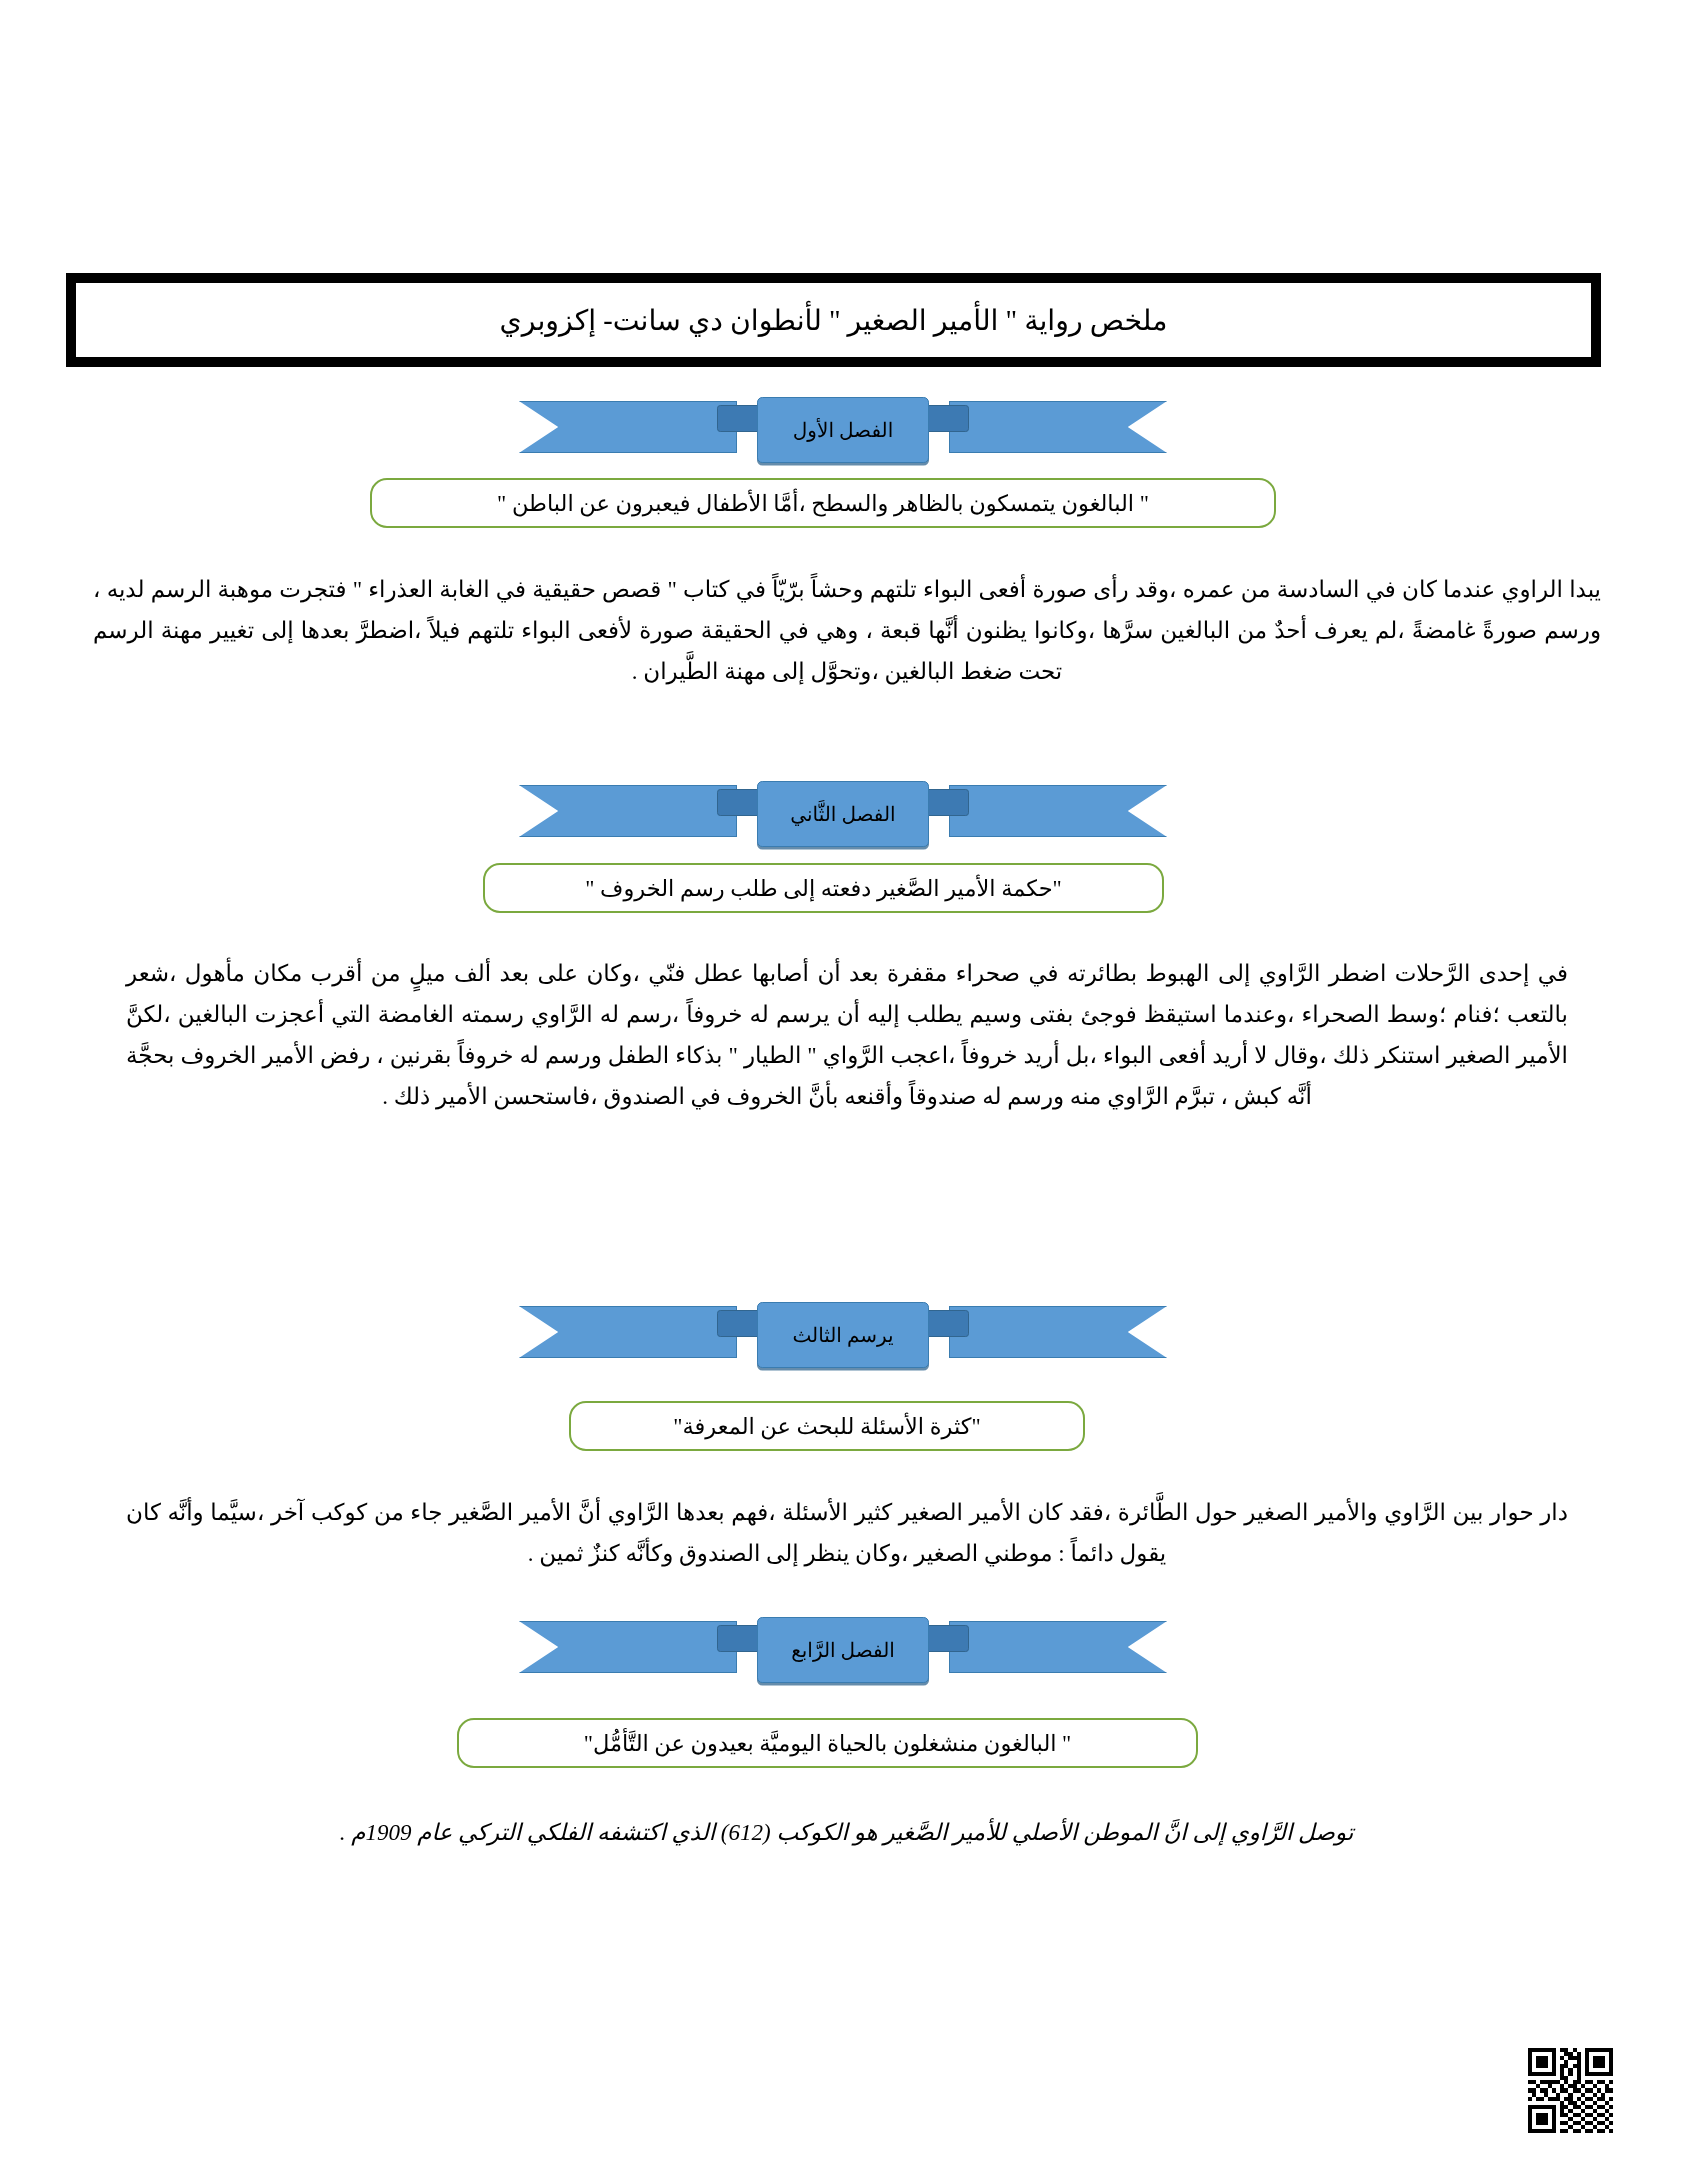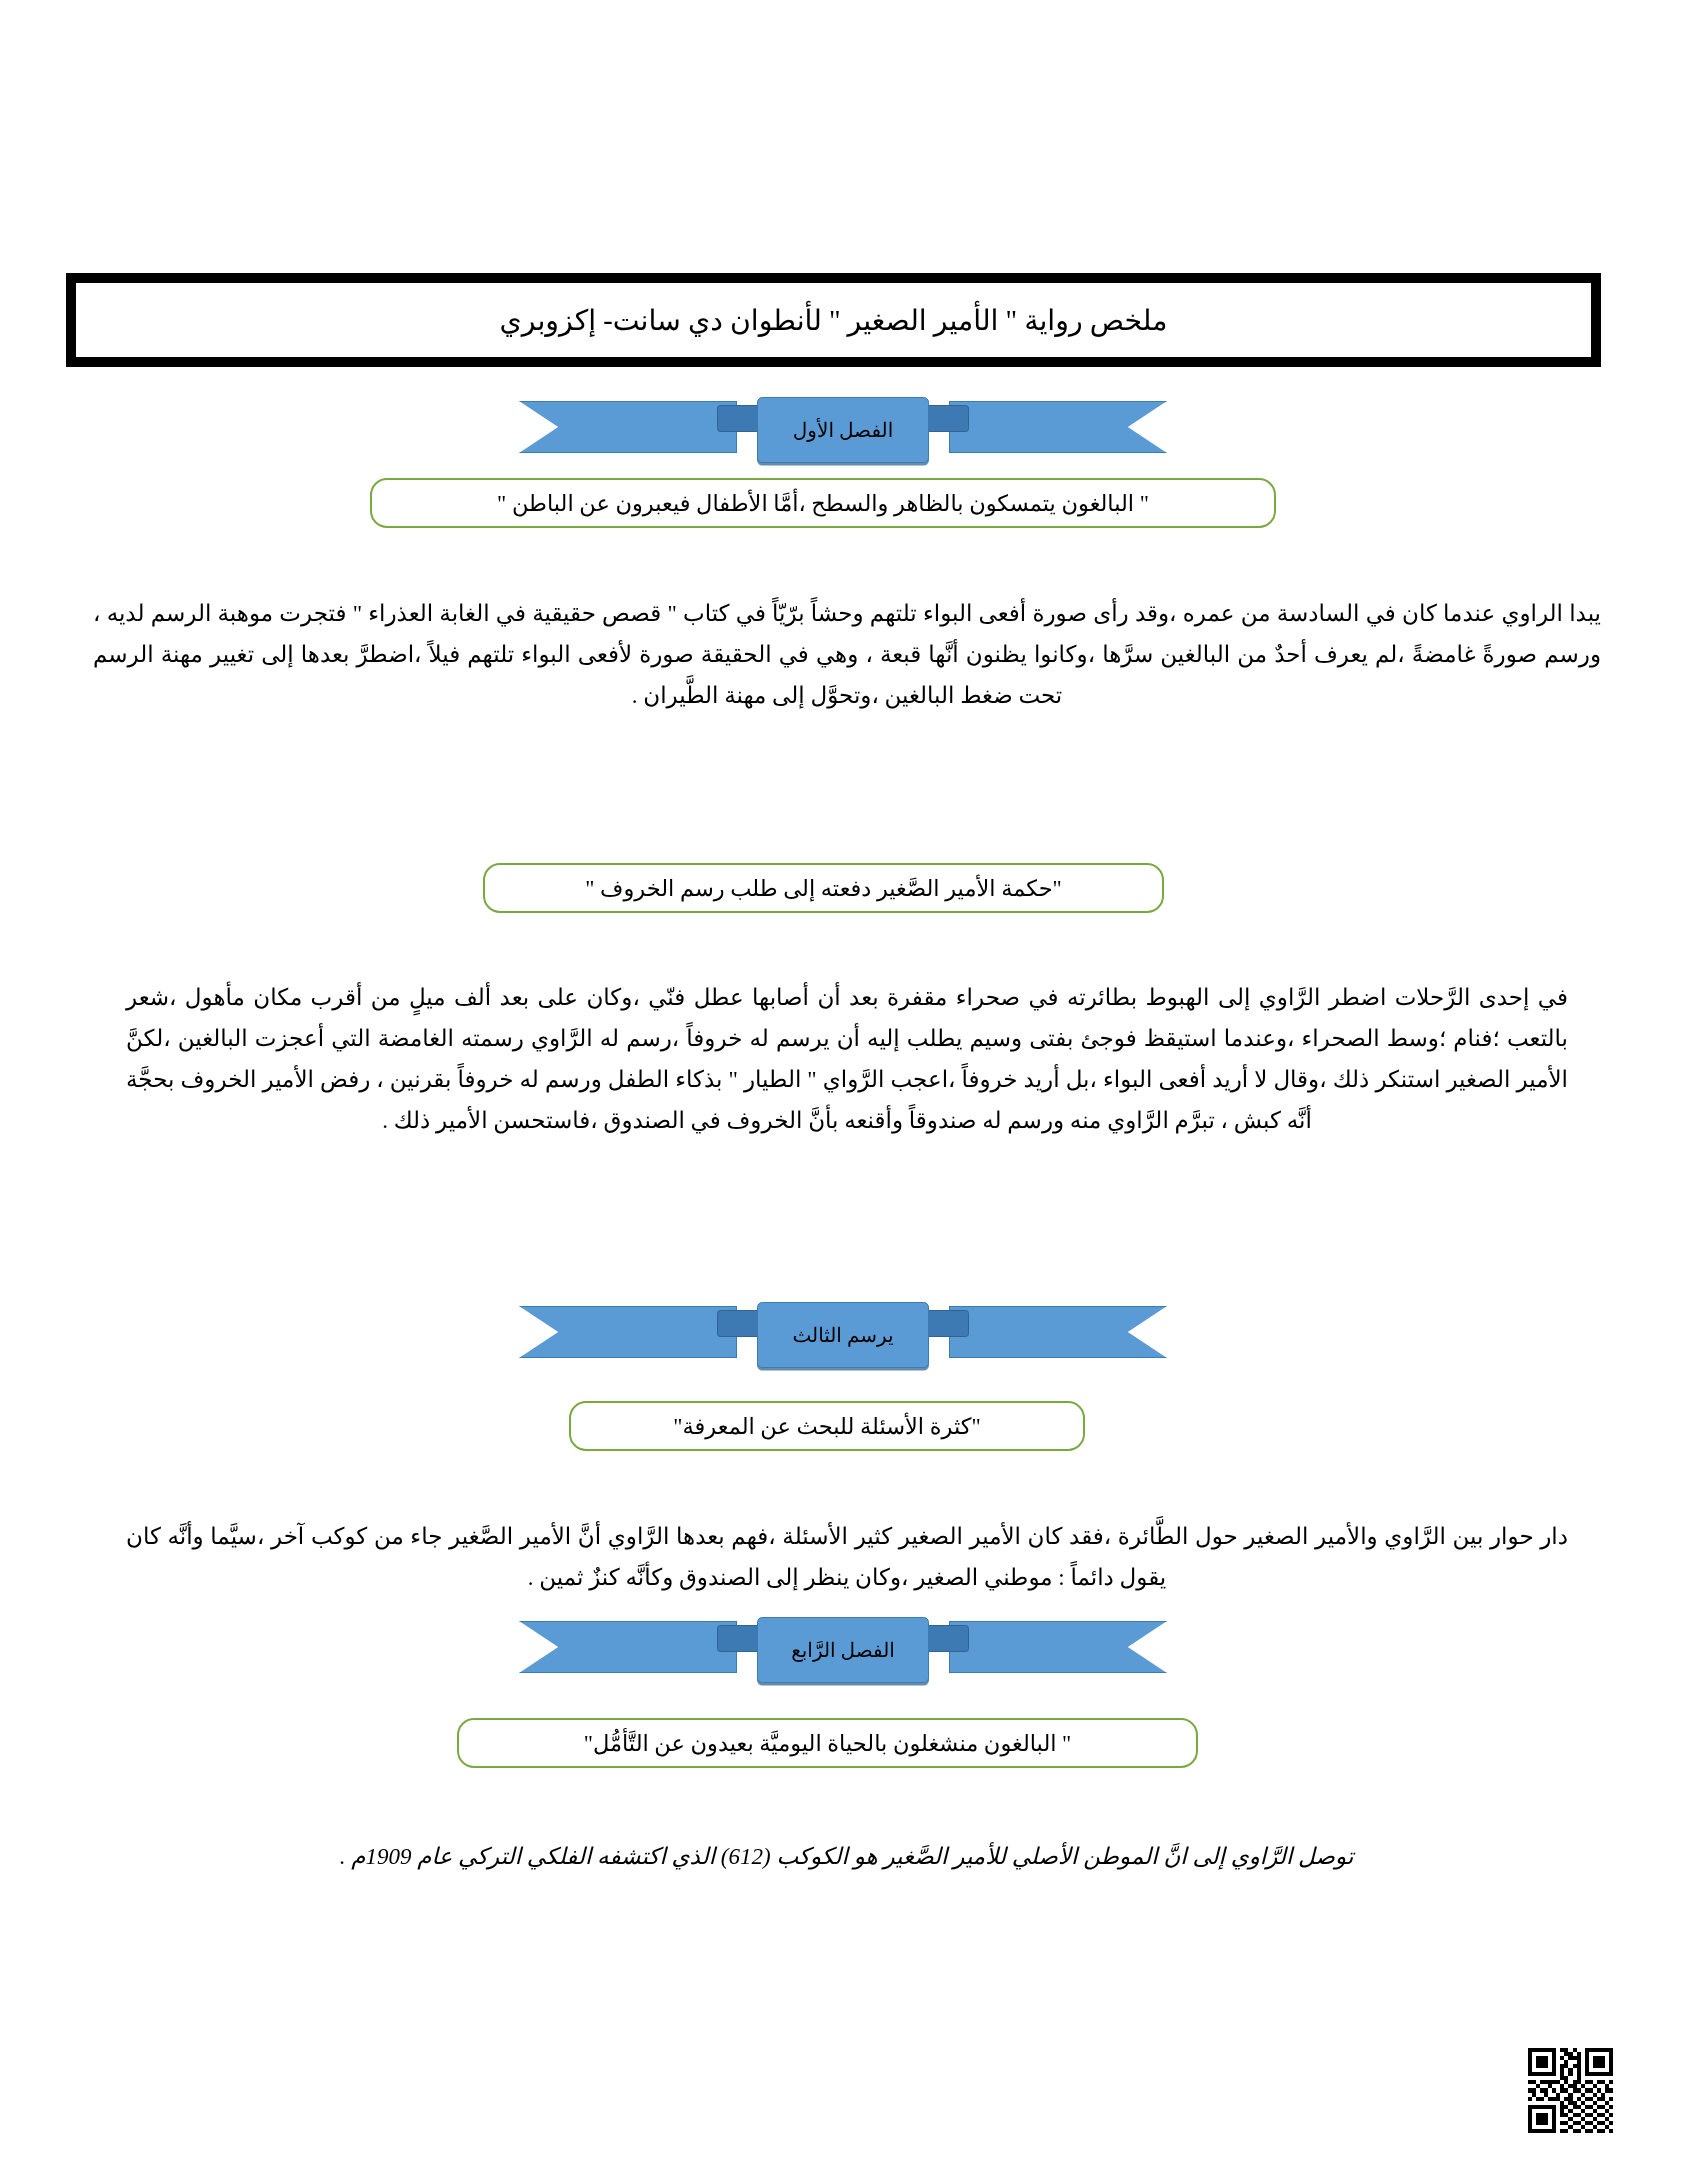--- a/index.html
+++ b/index.html
@@ -138,21 +138,20 @@
   }
 
   
   .para {
     font-size: 23px;
     line-height: 1.78;
     color: #000000;
     text-align: justify;
     text-align-last: center;
     font-family: "Liberation Serif", "DejaVu Serif", serif;
-    margin-top: 24px;
   }
 
   
   .blk { position: absolute; }
 
   
   .qr {
     position: absolute;
     right: 74px;
     top: 2048px;
@@ -185,20 +184,33 @@
       </div>
     </div>
   </div>
 
   <div class="blk quote-box" style="top:478px; left:370px; width:906px; height:50px;">
     <span class="quote-text">" البالغون يتمسكون بالظاهر والسطح ،أمَّا الأطفال فيعبرون عن الباطن "</span>
   </div>
 
   <div class="blk para" style="top:570px; left:93px; width:1508px;">يبدا الراوي عندما كان في السادسة من عمره ،وقد رأى صورة أفعى البواء تلتهم وحشاً برّيّاً في كتاب " قصص حقيقية في الغابة العذراء " فتجرت موهبة الرسم لديه ، ورسم صورةً غامضةً ،لم يعرف أحدٌ من البالغين سرَّها ،وكانوا يظنون أنَّها قبعة ، وهي في الحقيقة صورة لأفعى البواء تلتهم فيلاً ،اضطرَّ بعدها إلى تغيير مهنة الرسم تحت ضغط البالغين ،وتحوَّل إلى مهنة الطَّيران .</div>
 
+  <div class="blk" style="top:773px; left:519px; width:648px;">
+    <div class="ribbon">
+      <div class="ribbon-wing">
+        <div class="wing left"></div>
+        <div class="wing right"></div>
+      </div>
+      <div class="ribbon-fold left"></div>
+      <div class="ribbon-fold right"></div>
+      <div class="ribbon-center">
+        <span class="ribbon-label">الفصل الثَّاني</span>
+      </div>
+    </div>
+  </div>
 
   <div class="blk quote-box" style="top:863px; left:483px; width:681px; height:50px;">
     <span class="quote-text">"حكمة الأمير الصَّغير دفعته إلى طلب رسم الخروف "</span>
   </div>
 
   <div class="blk para" style="top:954px; left:126px; width:1442px;">في إحدى الرَّحلات اضطر الرَّاوي إلى الهبوط بطائرته في صحراء مقفرة بعد أن أصابها عطل فنّي ،وكان على بعد ألف ميلٍ من أقرب مكان مأهول ،شعر بالتعب ؛فنام ؛وسط الصحراء ،وعندما استيقظ فوجئ بفتى وسيم يطلب إليه أن يرسم له خروفاً ،رسم له الرَّاوي رسمته الغامضة التي أعجزت البالغين ،لكنَّ الأمير الصغير استنكر ذلك ،وقال لا أريد أفعى البواء ،بل أريد خروفاً ،اعجب الرَّواي " الطيار " بذكاء الطفل ورسم له خروفاً بقرنين ، رفض الأمير الخروف بحجَّة أنَّه كبش ، تبرَّم الرَّاوي منه ورسم له صندوقاً وأقنعه بأنَّ الخروف في الصندوق ،فاستحسن الأمير ذلك .</div>
 
   <div class="blk" style="top:1294px; left:519px; width:648px;">
     <div class="ribbon">
       <div class="ribbon-wing">

